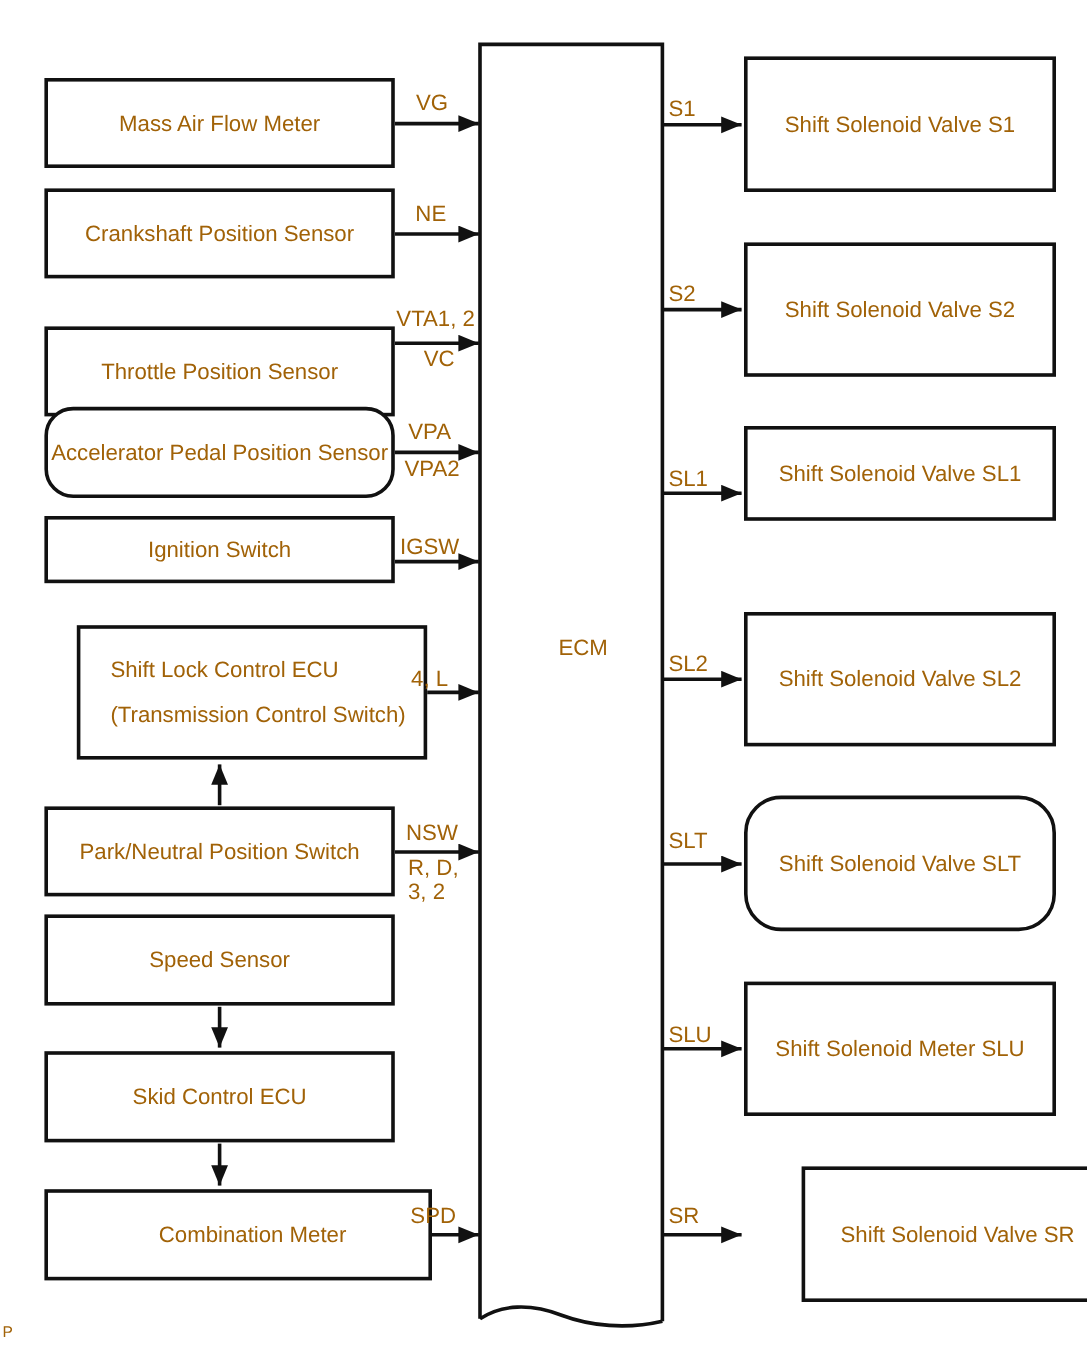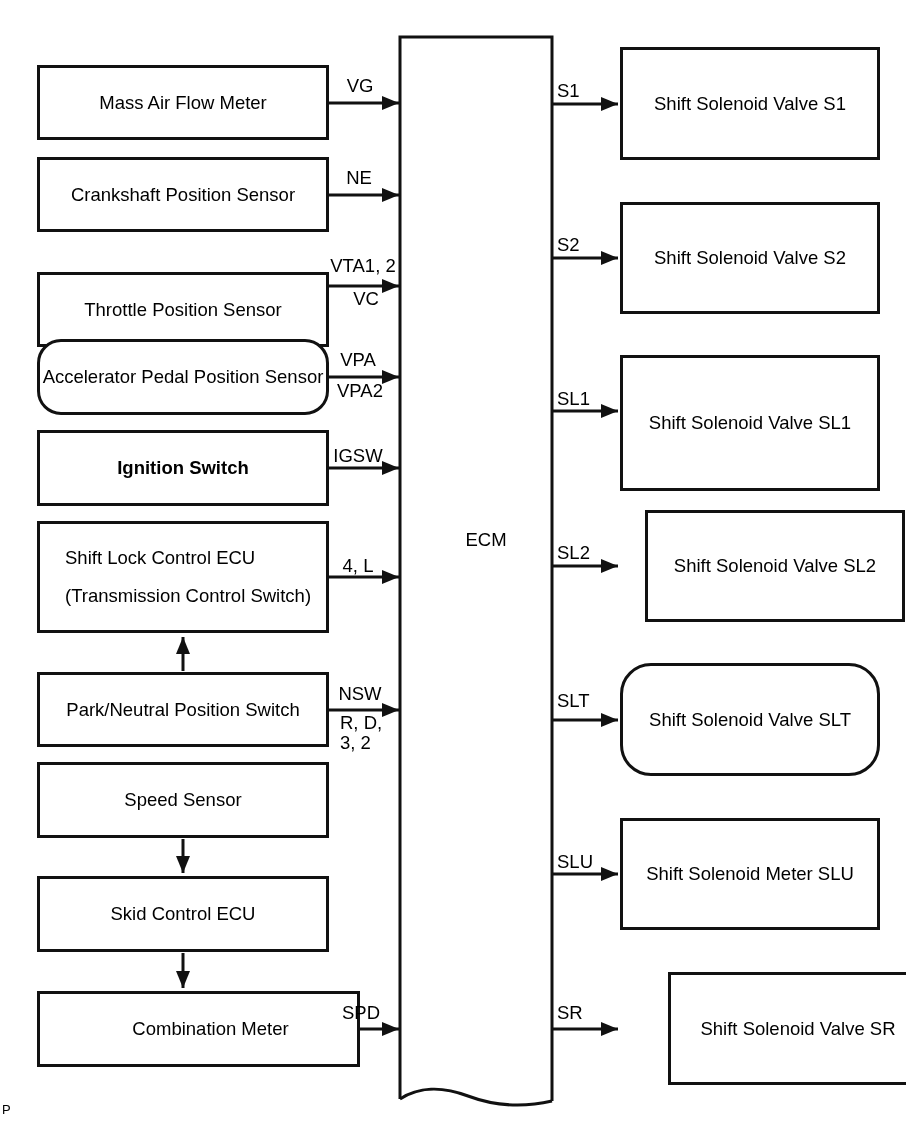--- a/index.html
+++ b/index.html
@@ -1,29 +1,29 @@
 <!DOCTYPE html>
 <html><head>
 <meta charset="utf-8">
 <style>
   html,body { margin:0; padding:0; background:#ffffff; }
   .canvas {
     position:relative; width:906px; height:1122px; background:#ffffff;
-    font-family:"Liberation Sans","DejaVu Sans",sans-serif; color:#000000;
+    font-family:"Liberation Sans","DejaVu Sans",sans-serif; color:#a16207;
     overflow:hidden;
   }
   svg.layer { position:absolute; left:0; top:0; width:906px; height:1122px; }
   .box {
     position:absolute; box-sizing:border-box; border:3px solid #111111;
     background:#ffffff; display:flex; align-items:center; justify-content:center;
     text-align:center; font-size:18.5px; line-height:22px;
   }
   .box.two-line {
     flex-direction:column; align-items:flex-start; justify-content:center;
-    text-align:left; padding-left:25px; gap:16px;
+    text-align:left; padding-left:25px; gap:16px;margin-left:27px;
   }
   .sig {
     position:absolute; font-size:18.5px; line-height:20px; white-space:nowrap;
   }
   .sig.center { text-align:center; }
   .ecm-label {
     position:absolute; left:400px; top:529px; width:172px; text-align:center;
     font-size:18.5px; line-height:22px;
   }
   .footnote { position:absolute; left:2px; top:1103px; font-size:13px; line-height:14px; }
@@ -70,21 +70,21 @@
   </div>
   <div class="box" style="left:37px; top:157px; width:292px; height:75px;">
     <span>Crankshaft Position Sensor</span>
   </div>
   <div class="box" style="left:37px; top:248px; width:292px; height:75px;margin-top:24px;">
     <span>Throttle Position Sensor</span>
   </div>
   <div class="box" style="left:37px; top:339px; width:292px; height:76px;border-radius:24px;">
     <span>Accelerator Pedal Position Sensor</span>
   </div>
-  <div class="box" style="left:37px; top:430px; width:292px; height:76px;font-weight:bold;">
+  <div class="box" style="left:37px; top:430px; width:292px; height:56px;">
     <span>Ignition Switch</span>
   </div>
   <div class="box two-line" style="left:37px; top:521px; width:292px; height:112px;">
     <span>Shift Lock Control ECU</span>
     <span>(Transmission Control Switch)</span>
   </div>
   <div class="box" style="left:37px; top:672px; width:292px; height:75px;">
     <span>Park/Neutral Position Switch</span>
   </div>
   <div class="box" style="left:37px; top:762px; width:292px; height:76px;">
@@ -111,24 +111,24 @@
   <div class="sig center" style="left:331px; top:1003px; width:60px;">SPD</div>
 
   <div class="ecm-label">ECM</div>
 
   <div class="box" style="left:620px; top:47px;  width:260px; height:113px;">
     <span>Shift Solenoid Valve S1</span>
   </div>
   <div class="box" style="left:620px; top:202px; width:260px; height:112px;">
     <span>Shift Solenoid Valve S2</span>
   </div>
-  <div class="box" style="left:620px; top:355px; width:260px; height:136px;">
+  <div class="box" style="left:620px; top:355px; width:260px; height:79px;">
     <span>Shift Solenoid Valve SL1</span>
   </div>
-  <div class="box" style="left:620px; top:510px; width:260px; height:112px;margin-left:25px;">
+  <div class="box" style="left:620px; top:510px; width:260px; height:112px;">
     <span>Shift Solenoid Valve SL2</span>
   </div>
   <div class="box" style="left:620px; top:663px; width:260px; height:113px;border-radius:31px;">
     <span>Shift Solenoid Valve SLT</span>
   </div>
   <div class="box" style="left:620px; top:818px; width:260px; height:112px;">
     <span>Shift Solenoid Meter SLU</span>
   </div>
   <div class="box" style="left:620px; top:972px; width:260px; height:113px;margin-left:48px;">
     <span>Shift Solenoid Valve SR</span>

